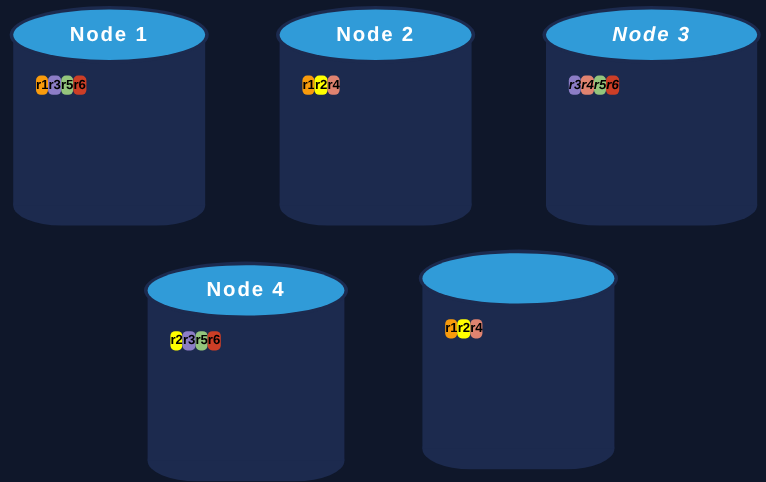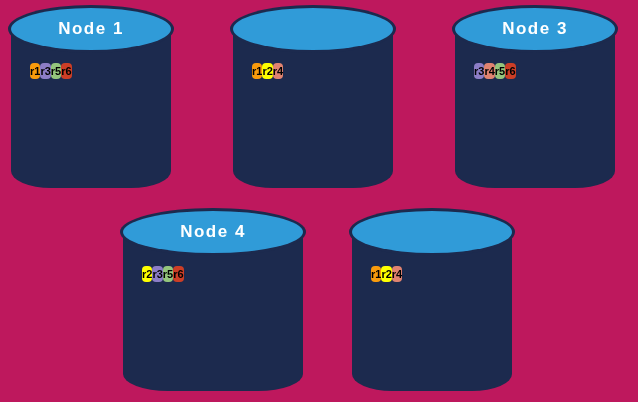--- a/index.html
+++ b/index.html
@@ -95,56 +95,57 @@
     font-size: 11px;
     font-weight: bold;
     margin-bottom: 10px;
     line-height: 1;
   }
   .bar:last-child { margin-bottom: 0; }
 </style>
 </head>
 <body>
 
-<div id="diagram" style="background: #be185d;">
+<div id="diagram" style="background: #0f172a;">
     <div class="node" style="left: 11px; top: 8px; width: 160px; height: 180px;">
       <div class="cyl-bottom"></div>
       <div class="cyl-body" style="height: 146px;"></div>
       <div class="cyl-top" style="background: rgb(48, 155, 216);"></div>
       <div class="node-label">Node  1</div>
       <div class="bars" style="top: 55px;">
         <div class="bar" style="background: rgb(249, 155, 12);">r1</div>
         <div class="bar" style="background: rgb(140, 125, 198);">r3</div>
         <div class="bar" style="background: rgb(148, 197, 124);">r5</div>
         <div class="bar" style="background: rgb(204, 62, 38);">r6</div>
       </div>
     </div>
     <div class="node" style="left: 233px; top: 8px; width: 160px; height: 180px;">
       <div class="cyl-bottom"></div>
       <div class="cyl-body" style="height: 146px;"></div>
       <div class="cyl-top" style="background: rgb(48, 155, 216);"></div>
+      <div class="node-label">Node  2</div>
       <div class="bars" style="top: 55px;">
         <div class="bar" style="background: rgb(249, 155, 12);">r1</div>
         <div class="bar" style="background: rgb(255, 255, 0);">r2</div>
         <div class="bar" style="background: rgb(224, 131, 112);">r4</div>
       </div>
     </div>
-    <div class="node" style="left: 455px; top: 8px; width: 160px; height: 180px;">
+    <div class="node" style="left: 455px; top: 8px; width: 176px; height: 180px; font-style: italic;">
       <div class="cyl-bottom"></div>
       <div class="cyl-body" style="height: 146px;"></div>
       <div class="cyl-top" style="background: rgb(48, 155, 216);"></div>
       <div class="node-label">Node  3</div>
       <div class="bars" style="top: 55px;">
         <div class="bar" style="background: rgb(140, 125, 198);">r3</div>
         <div class="bar" style="background: rgb(224, 131, 112);">r4</div>
         <div class="bar" style="background: rgb(148, 197, 124);">r5</div>
         <div class="bar" style="background: rgb(204, 62, 38);">r6</div>
       </div>
     </div>
-    <div class="node" style="left: 123px; top: 211px; width: 180px; height: 180px;">
+    <div class="node" style="left: 123px; top: 221px; width: 164px; height: 180px;">
       <div class="cyl-bottom"></div>
       <div class="cyl-body" style="height: 146px;"></div>
       <div class="cyl-top" style="background: rgb(48, 155, 216);"></div>
       <div class="node-label">Node  4</div>
       <div class="bars" style="top: 55px;">
         <div class="bar" style="background: rgb(255, 255, 0);">r2</div>
         <div class="bar" style="background: rgb(140, 125, 198);">r3</div>
         <div class="bar" style="background: rgb(148, 197, 124);">r5</div>
         <div class="bar" style="background: rgb(204, 62, 38);">r6</div>
       </div>

